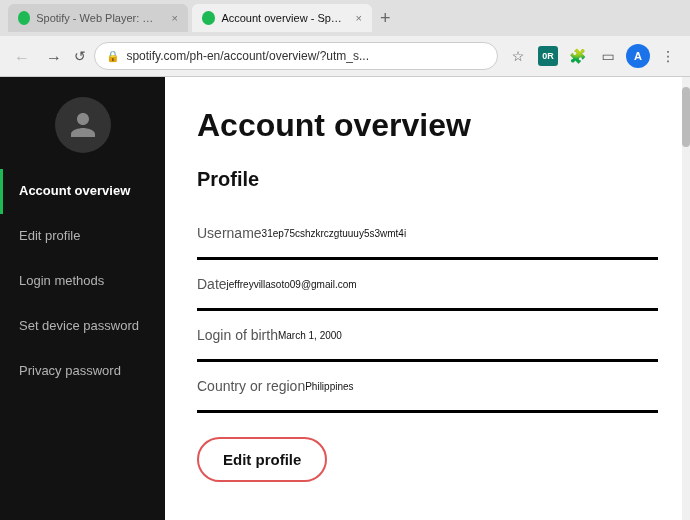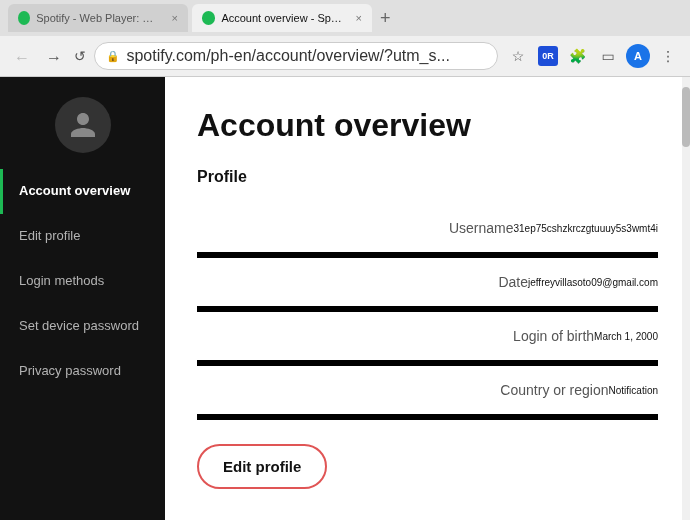--- a/index.html
+++ b/index.html
@@ -17,44 +17,44 @@
     .tab-title { overflow: hidden; text-overflow: ellipsis; white-space: nowrap; font-size: 11px; }
     .tab-close { margin-left: 4px; font-size: 11px; color: #777; cursor: pointer; }
     .tab-new { margin-left: 4px; font-size: 18px; color: #666; cursor: pointer; line-height: 1; }
 
     .address-bar { display: flex; align-items: center; height: 40px; padding: 0 10px; gap: 8px; background: #f0f0f0; }
     .nav-btn { font-size: 16px; color: #555; cursor: pointer; padding: 2px 4px; }
     .nav-btn.disabled { color: #bbb; }
     .reload-btn { font-size: 14px; color: #555; cursor: pointer; }
     .address-input { flex: 1; height: 28px; border-radius: 14px; border: 1px solid #ccc; background: #fff; padding: 0 12px; font-size: 12px; color: #333; display: flex; align-items: center; gap: 6px; }
     .lock-icon { color: #666; font-size: 11px; }
-    .address-text { font-size: 16px; color: #333; overflow: hidden; text-overflow: ellipsis; white-space: nowrap; }
+    .address-text { font-size: 12px; color: #333; overflow: hidden; text-overflow: ellipsis; white-space: nowrap; }
     .toolbar-icons { display: flex; align-items: center; gap: 6px; }
     .toolbar-icon { font-size: 14px; color: #555; cursor: pointer; width: 24px; height: 24px; display: flex; align-items: center; justify-content: center; }
     .profile-icon-btn { width: 24px; height: 24px; border-radius: 50%; background: #1a73e8; color: #fff; font-size: 11px; font-weight: bold; display: flex; align-items: center; justify-content: center; }
-    .ext-icon { width: 20px; height: 20px; background: #1d4ed8; color: #fff; font-size: 9px; font-weight: bold; display: flex; align-items: center; justify-content: center; border-radius: 3px; }
+    .ext-icon { width: 20px; height: 20px; background: #0f766e; color: #fff; font-size: 9px; font-weight: bold; display: flex; align-items: center; justify-content: center; border-radius: 3px; }
 
     
     .main-layout { display: flex; height: 444px; }
 
     
     .sidebar { width: 165px; background: #121212; color: #fff; flex-shrink: 0; display: flex; flex-direction: column; padding: 0; overflow-y: auto; }
     .sidebar-avatar-area { display: flex; justify-content: center; padding: 20px 0 16px; }
     .sidebar-avatar { width: 56px; height: 56px; border-radius: 50%; background: #333; display: flex; align-items: center; justify-content: center; }
     .sidebar-avatar svg { width: 30px; height: 30px; fill: #888; }
     .sidebar-nav { display: flex; flex-direction: column; }
     .sidebar-item { padding: 14px 16px; font-size: 13px; color: #b3b3b3; cursor: pointer; border-left: 3px solid transparent; line-height: 1.3; }
     .sidebar-item.active { color: #fff; border-left: 3px solid #1db954; font-weight: 600; }
 
     
     .content { flex: 1; background: #fff; padding: 30px 32px; overflow-y: auto; position: relative; }
     .page-title { font-size: 32px; font-weight: 800; color: #111; margin-bottom: 24px; }
-    .section-title { font-size: 16px; font-weight: 700; color: #111; margin-bottom: 18px; }
+    .section-title { font-size: 20px; font-weight: 700; color: #111; margin-bottom: 18px; }
 
-    .profile-row { display: flex; justify-content: flex-end; align-items: center; padding: 16px 0; border-bottom: 6px solid #000000; }
+    .profile-row { display: flex; justify-content: flex-start; align-items: center; padding: 16px 0; border-bottom: 3px solid #000000; }
     .profile-row:first-child { border-top: 1px solid #e0e0e0; }
     .row-label { font-size: 14px; color: #555; }
     .row-value { font-size: 10px; color: #111; text-align: right; }
 
     .edit-profile-btn { margin-top: 24px; padding: 12px 24px; border: 2px solid #e05555; border-radius: 24px; background: #fff; color: #111; font-size: 15px; font-weight: 600; cursor: pointer; }
 
     
     .scrollbar { width: 8px; background: #f0f0f0; position: absolute; right: 0; top: 0; bottom: 0; }
     .scrollbar-thumb { width: 8px; height: 60px; background: #bbb; border-radius: 4px; margin-top: 10px; }
   </style>
@@ -138,21 +138,21 @@
     <div class="profile-row">
       <span class="row-label">Date</span>
       <span class="row-value">jeffreyvillasoto09@gmail.com</span>
     </div>
     <div class="profile-row">
       <span class="row-label">Login of birth</span>
       <span class="row-value">March 1, 2000</span>
     </div>
     <div class="profile-row">
       <span class="row-label">Country or region</span>
-      <span class="row-value">Notification</span>
+      <span class="row-value">Philippines</span>
     </div>
 
     <button class="edit-profile-btn">Edit profile</button>
 
     <div class="scrollbar">
       <div class="scrollbar-thumb"></div>
     </div>
   </div>
 </div>
 

